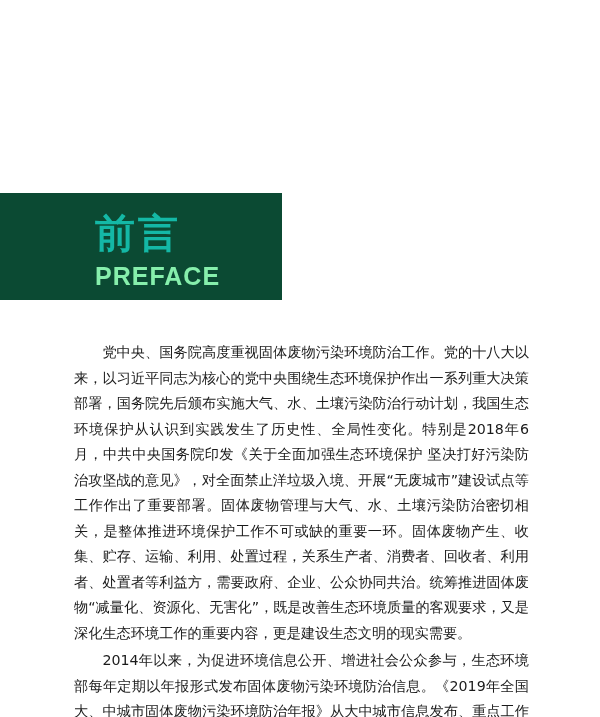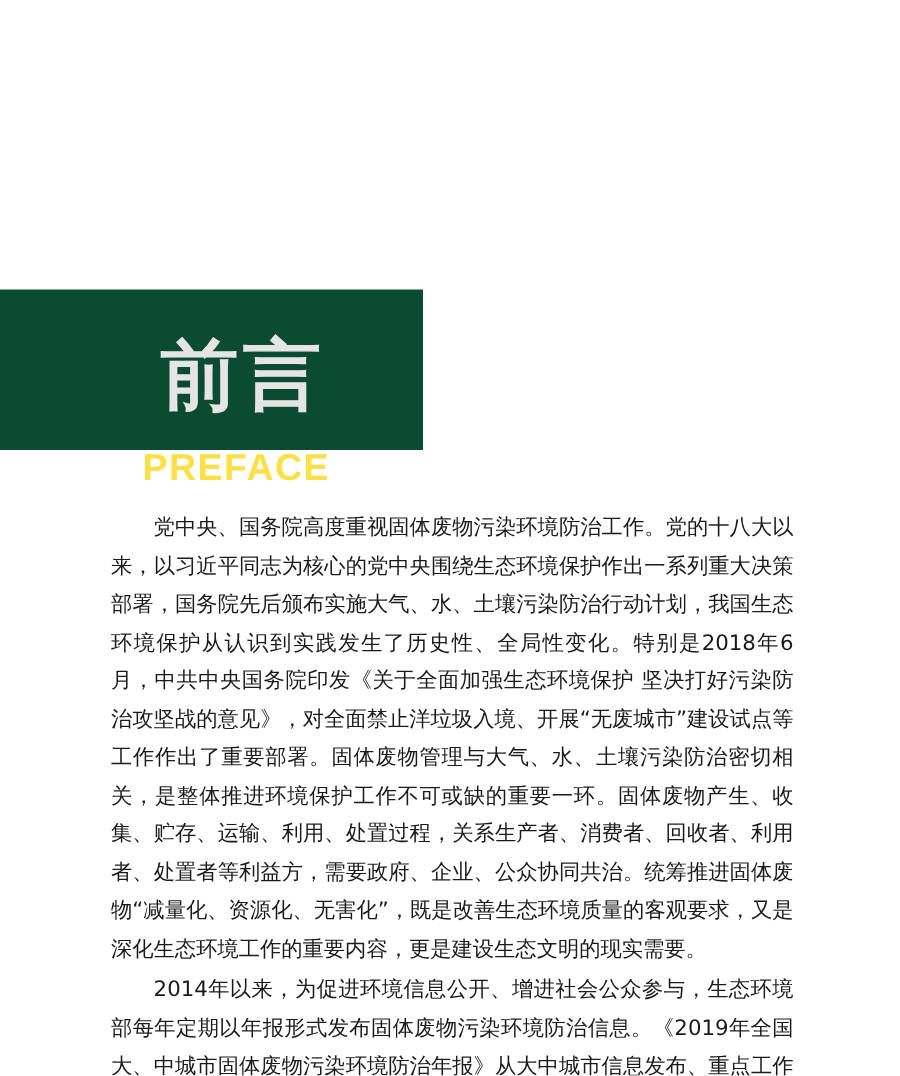--- a/index.html
+++ b/index.html
@@ -27,31 +27,31 @@
     height: 107px;
     background: #0b4a33;
   }
   .header-inner {
     position: absolute;
     left: 95px;
     top: 0;
     height: 107px;
   }
   .title-cn {
-    color: #e5e5e5;
-    font-size: 52px;
+    color: #14b8a6;
+    font-size: 40px;
     font-weight: bold;
     letter-spacing: 3px;
     line-height: 1;
-    margin: 12px;
+    margin: 0;
     padding-top: 20px;
     font-family: "DejaVu Sans", sans-serif;
   }
   .title-en {
-    color: #fde047;
+    color: #86efac;
     font-size: 25px;
     font-weight: bold;
     letter-spacing: 1px;
     line-height: 1;
     margin: 0;
     padding-top: 11px;
     font-family: "Liberation Sans", sans-serif;
   }
   .body-text {
     position: absolute;

